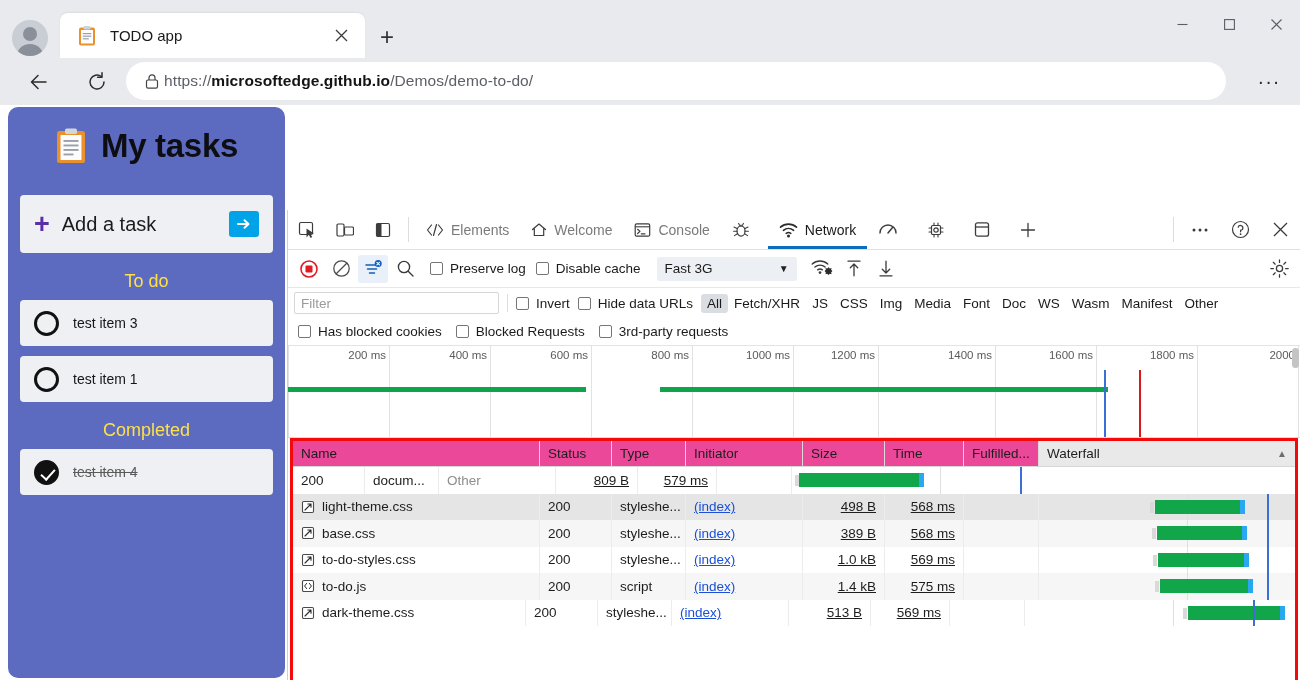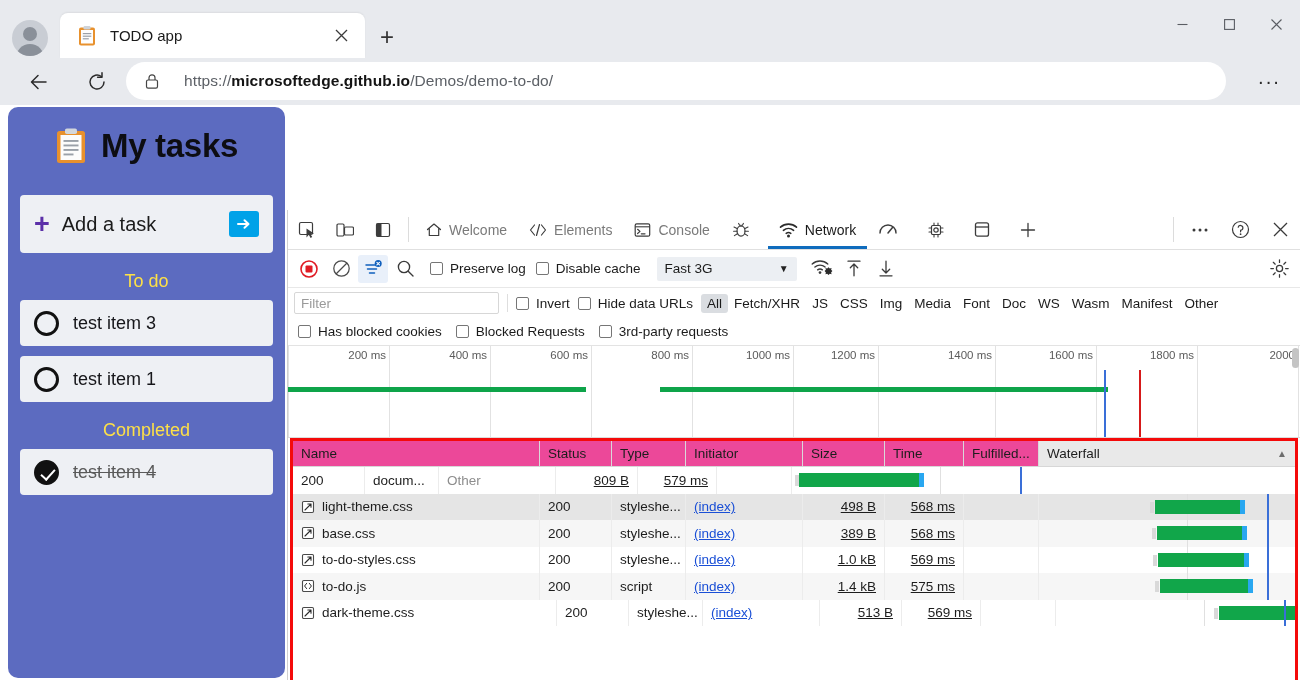--- a/index.html
+++ b/index.html
@@ -79,21 +79,21 @@
     display: flex; align-items: center; justify-content: center;
     color: #2b2b2b;
   }
   .omnibox {
     position: absolute; left: 126px; top: 62px; width: 1100px; height: 38px;
     background: #ffffff; border-radius: 19px;
     display: flex; align-items: center;
   }
   .omnibox .lock { margin-left: 18px; flex: 0 0 auto; display:flex; align-items:center; color:#444; }
   .omnibox .url {
-    margin-left: 24px; font-size: 15.5px; letter-spacing: .1px;
+    margin-left: 4px; font-size: 15.5px; letter-spacing: .1px;
     white-space: nowrap; overflow: hidden;
   }
   .url .scheme { color: #5c6066; }
   .url .host   { color: #141414; font-weight: 600; }
   .url .path   { color: #5c6066; }
   .more-btn {
     position: absolute; right: 14px; top: 64px; width: 34px; height: 34px;
     display:flex; align-items:center; justify-content:center;
     color:#2b2b2b; font-size: 20px; letter-spacing: 1px;
   }
@@ -135,21 +135,21 @@
     border: 3px solid #111; margin-right: 14px; flex: 0 0 auto;
   }
   .task .circle.done {
     background: #111; border-color: #111; position: relative;
   }
   .task .circle.done::after {
     content: ""; position: absolute; left: 7px; top: 3px;
     width: 6px; height: 12px; border: solid #fff; border-width: 0 2.6px 2.6px 0;
     transform: rotate(42deg);
   }
-  .task .label { font-size: 18px; color: #16161a; }
+  .task .label { font-size: 14px; color: #16161a; }
   .task.completed .label { color: #5a5a5a; text-decoration: line-through; }
 
   
   .devtools {
     position: absolute; left: 287px; top: 105px; width: 1013px; height: 575px;
     background: #ffffff; border-left: 1px solid #d0d0d0;
     display: flex; flex-direction: column;
   }
   .dt-tabbar {
     height: 40px; display: flex; align-items: stretch;
@@ -422,34 +422,34 @@
         <div class="dt-tool-icon">
           <svg width="18" height="18" viewBox="0 0 18 18">
               <rect x="2.5" y="2.5" width="13" height="13" rx="1.5" stroke="#3c3c3c" stroke-width="1.2" fill="none"></rect>
               <rect x="2.5" y="2.5" width="5" height="13" fill="#3c3c3c"></rect>
             </svg>
         </div>
         <div class="dt-sep"></div>
 
         <div class="dt-tab">
           <span class="ic">
+            <svg width="18" height="16" viewBox="0 0 18 16">
+                <path d="M5.5 3 L1.5 8 L5.5 13 M12.5 3 L16.5 8 L12.5 13 M10.5 2.5 L7.5 13.5" stroke="#3c3c3c" stroke-width="1.2" fill="none" stroke-linecap="round" stroke-linejoin="round"></path>
+              </svg>
+          </span>
+          <span>Elements</span>
+        </div>
+
+        <div class="dt-tab">
+          <span class="ic">
             <svg width="16" height="16" viewBox="0 0 16 16">
                 <path d="M1.5 7.5 L8 2 L14.5 7.5 M3.3 6.2 V13.5 H12.7 V6.2" stroke="#3c3c3c" stroke-width="1.2" fill="none" stroke-linecap="round" stroke-linejoin="round"></path>
               </svg>
           </span>
           <span>Welcome</span>
-        </div>
-
-        <div class="dt-tab">
-          <span class="ic">
-            <svg width="18" height="16" viewBox="0 0 18 16">
-                <path d="M5.5 3 L1.5 8 L5.5 13 M12.5 3 L16.5 8 L12.5 13 M10.5 2.5 L7.5 13.5" stroke="#3c3c3c" stroke-width="1.2" fill="none" stroke-linecap="round" stroke-linejoin="round"></path>
-              </svg>
-          </span>
-          <span>Elements</span>
         </div>
 
         <div class="dt-tab">
           <span class="ic">
             <svg width="17" height="16" viewBox="0 0 17 16">
                 <rect x="1.2" y="1.8" width="14.5" height="12.4" rx="1.5" stroke="#3c3c3c" stroke-width="1.2" fill="none"></rect>
                 <path d="M1.2 4.8 H15.7" stroke="#3c3c3c" stroke-width="1.1"></path>
                 <path d="M3.6 7.3 L6 9.4 L3.6 11.5" stroke="#3c3c3c" stroke-width="1.2" fill="none" stroke-linecap="round" stroke-linejoin="round"></path>
                 <path d="M7.3 11.8 H11" stroke="#3c3c3c" stroke-width="1.2" stroke-linecap="round"></path>
               </svg>
@@ -832,21 +832,21 @@
           <div class="gc waterfall">
             <div class="wf-grid" style="left:148px"></div>
             <div class="wf-q" style="left:116px"></div>
             <div class="wf-bar" style="left:121px; width:88px"></div>
             <div class="wf-tail" style="left:209px"></div>
             <div class="wf-blue" style="left:228px"></div>
           </div>
         </div>
 
         <div class="grow">
-          <div class="gc name" style="width:264px">
+          <div class="gc name" style="width:233px">
             <span class="ficon">
               <svg width="14" height="14" viewBox="0 0 14 14">
                   <rect x="1.5" y="1.5" width="11" height="11" rx="1.2" stroke="#4a4a4a" stroke-width="1.1" fill="#fff"></rect>
                   <path d="M4 10 L10 4 M10 4 H6.8 M10 4 V7.2" stroke="#2b2b2b" stroke-width="1.1" fill="none" stroke-linecap="round" stroke-linejoin="round"></path>
                 </svg>
             </span>
             <span>dark-theme.css</span>
           </div>
           <div class="gc" style="width:72px">200</div>
           <div class="gc" style="width:74px">styleshe...</div>

